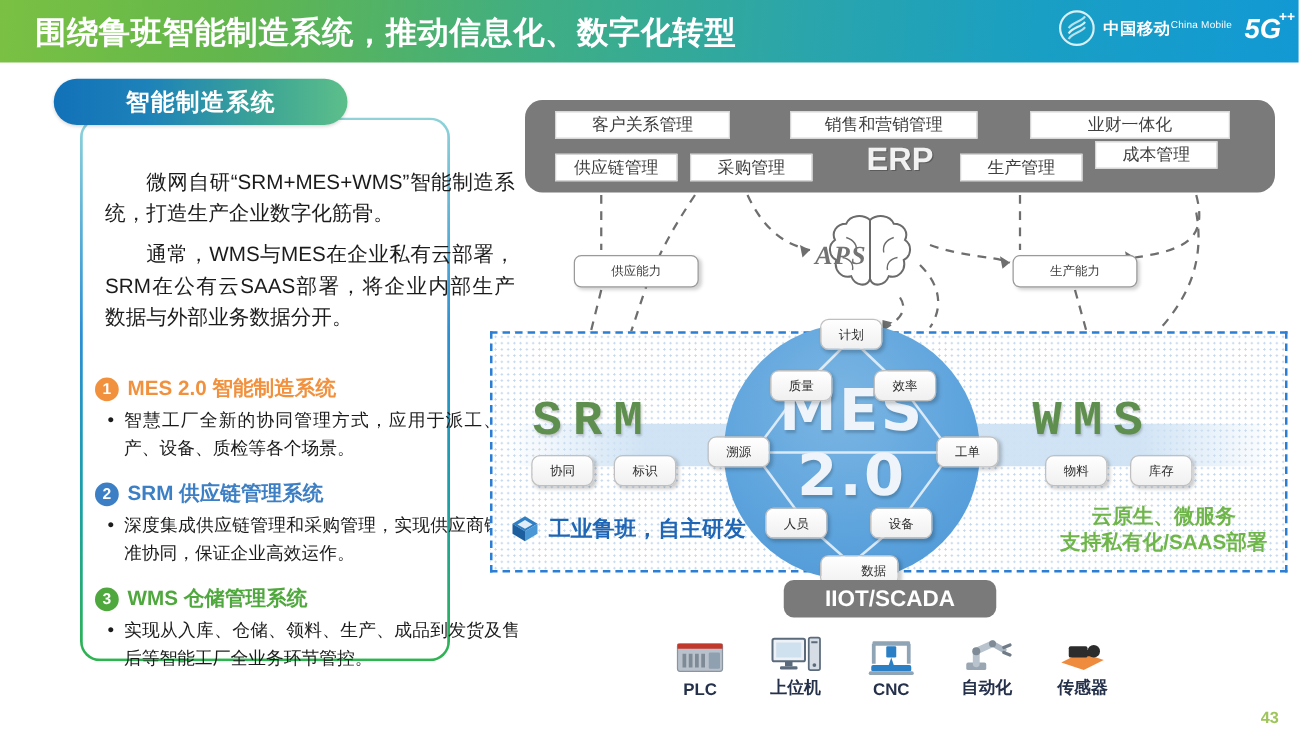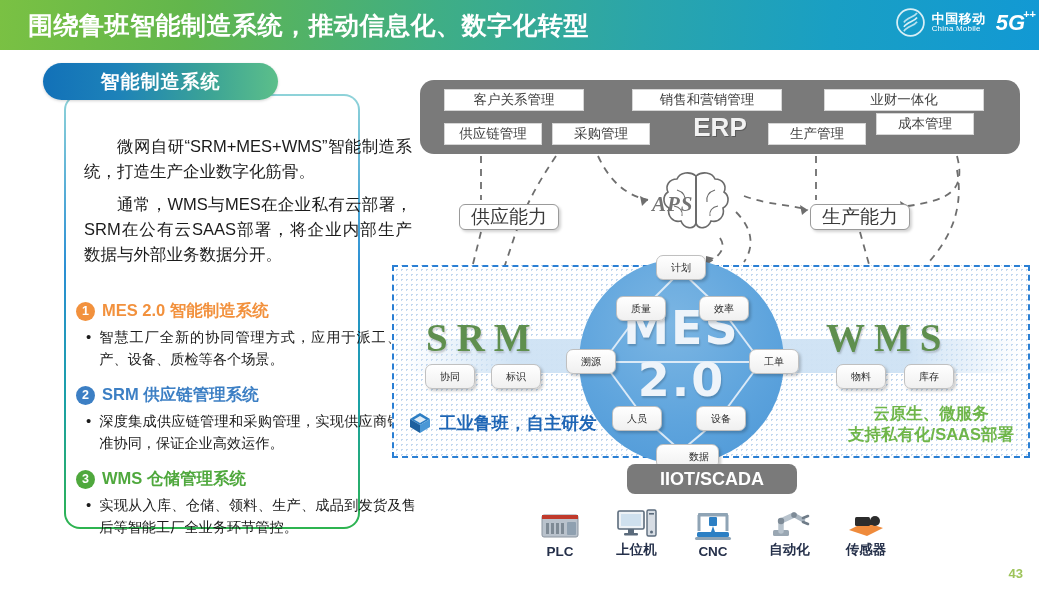--- a/index.html
+++ b/index.html
@@ -16,21 +16,21 @@
     position: absolute; left: 0; top: 0; width: 1039px; height: 50px;
     background: linear-gradient(95deg, #7ac143 0%, #62b64c 18%, #3fae85 42%, #2aa5ab 62%, #199fc4 80%, #1299d4 100%);
   }
   #header-title {
     position: absolute; left: 28px; top: 9px;
     font-size: 25px; font-weight: bold; color: #ffffff;
     letter-spacing: 0.5px; white-space: nowrap; text-align: right;
   }
   #brand { position: absolute; right: 14px; top: 8px; display: flex; align-items: center; gap: 7px; }
   .cm-mark { width: 29px; height: 29px; opacity: .92; }
-  .cm-text { display: flex; flex-direction: column; line-height: 1.02; color: #fff; justify-content: space-between; }
+  .cm-text { display: flex; flex-direction: row; line-height: 1.02; color: #fff; justify-content: space-between; }
   .cm-cn { font-size: 13px; font-weight: bold; letter-spacing: .5px; }
   .cm-en { font-size: 8px; letter-spacing: .2px; }
   .fiveg { font-size: 22px; font-weight: bold; color: #fff; font-style: italic; position: relative; margin-left: 3px; }
   .fiveg .plus { position: absolute; font-size: 11px; font-style: normal; }
 
   
   #left-panel {
     position: absolute; left: 24px; top: 94px; width: 296px; height: 435px;
     border: 2px solid transparent; border-radius: 16px;
     background:
@@ -95,21 +95,21 @@
   #aps { position: absolute; left: 652px; top: 168px; width: 88px; height: 72px; }
   #aps-text {
     position: absolute; left: 0; right: 0; top: 24px; text-align: left;
     font-size: 21px; font-weight: bold; color: #737373; letter-spacing: 1px;
     font-family: "Liberation Serif", serif; font-style: italic;
   }
 
   .cap-box {
     position: absolute; background: #fff; border: 1px solid #9a9a9a; border-radius: 6px;
     height: 26px; width: 100px; display: flex; align-items: center; justify-content: center;
-    font-size: 19px; color: #3b3b3b;
+    font-size: 10px; color: #3b3b3b;
     box-shadow: 2px 2px 3px rgba(0,0,0,.18);
   }
   #cap-supply { left: 459px; top: 204px; }
   #cap-prod { left: 810px; top: 204px; }
 
   
   #platform {
     position: absolute; left: 392px; top: 265px; width: 638px; height: 193px;
     border: 2px dashed #2a7fd4;
     background-color: #ffffff;
@@ -146,21 +146,21 @@
     height: 25px; min-width: 50px; padding: 0 9px;
     display: flex; align-items: center; justify-content: center;
     font-size: 10px; color: #2c2c2c; white-space: nowrap;
     box-shadow: 2px 2px 3px rgba(0,0,0,.2);
   }
 
   .sys-word {
     position: absolute; font-size: 39px; font-weight: bold;
     letter-spacing: 9px;
     color: #5f8f4e;
-    font-family: Liberation Serif, serif;
+    font-family: Liberation Mono, monospace;
     text-shadow: 1px 2px 2px rgba(0,0,0,.2);
   }
   #srm-word { left: 32px; top: 48px; }
   #wms-word { left: 432px; top: 48px; }
 
   #luban {
     position: absolute; left: 14px; top: 144px;
     display: flex; align-items: center; gap: 7px;
   }
   #luban-text { font-size: 17.5px; font-weight: bold; color: #1f66b5; white-space: nowrap; }

